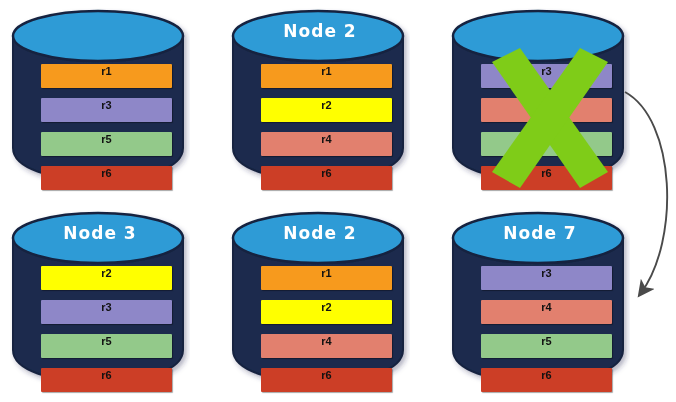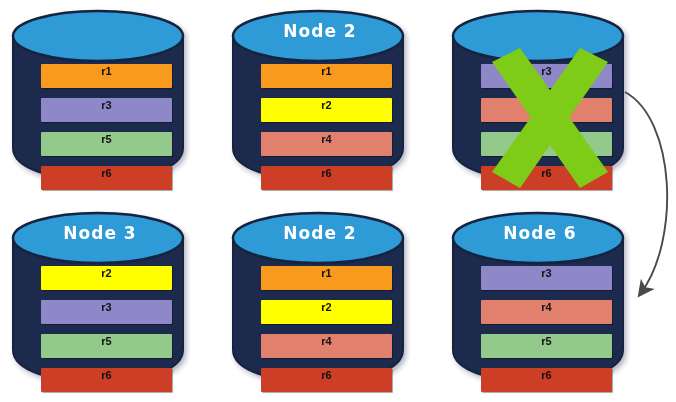--- a/index.html
+++ b/index.html
@@ -92,21 +92,21 @@
         <defs>
           <filter id="shadow-node-6" x="-30%" y="-30%" width="180%" height="180%">
             <feDropShadow dx="2.5" dy="3" stdDeviation="2.5" flood-color="#2a2a55" flood-opacity="0.35"></feDropShadow>
           </filter>
         </defs>
         <g filter="url(#shadow-node-6)">
           <path d="M 3,28 L 3,140 C 3,160 40,172 88,172 C 136,172 173,160 173,140 L 173,28 Z" fill="#1B2B4D" stroke="#16233F" stroke-width="2"></path>
           <ellipse cx="88" cy="28" rx="85" ry="25" fill="#2E9BD6" stroke="#16233F" stroke-width="2.5"></ellipse>
         </g>
       </svg>
-      <div class="node-title">Node 6</div>
+      <div class="node-title">Node 7</div>
       <div class="bars">
         <div class="bar" style="background: rgb(142, 135, 200);">r3</div>
         <div class="bar" style="background: rgb(226, 128, 110);">r4</div>
         <div class="bar" style="background: rgb(147, 201, 138);">r5</div>
         <div class="bar" style="background: rgb(204, 62, 38);">r6</div>
       </div>
     </div>
     <div class="node" style="left: 230px; top: 210px;">
       <svg class="node-svg" viewBox="0 0 180 175">
         <defs>

